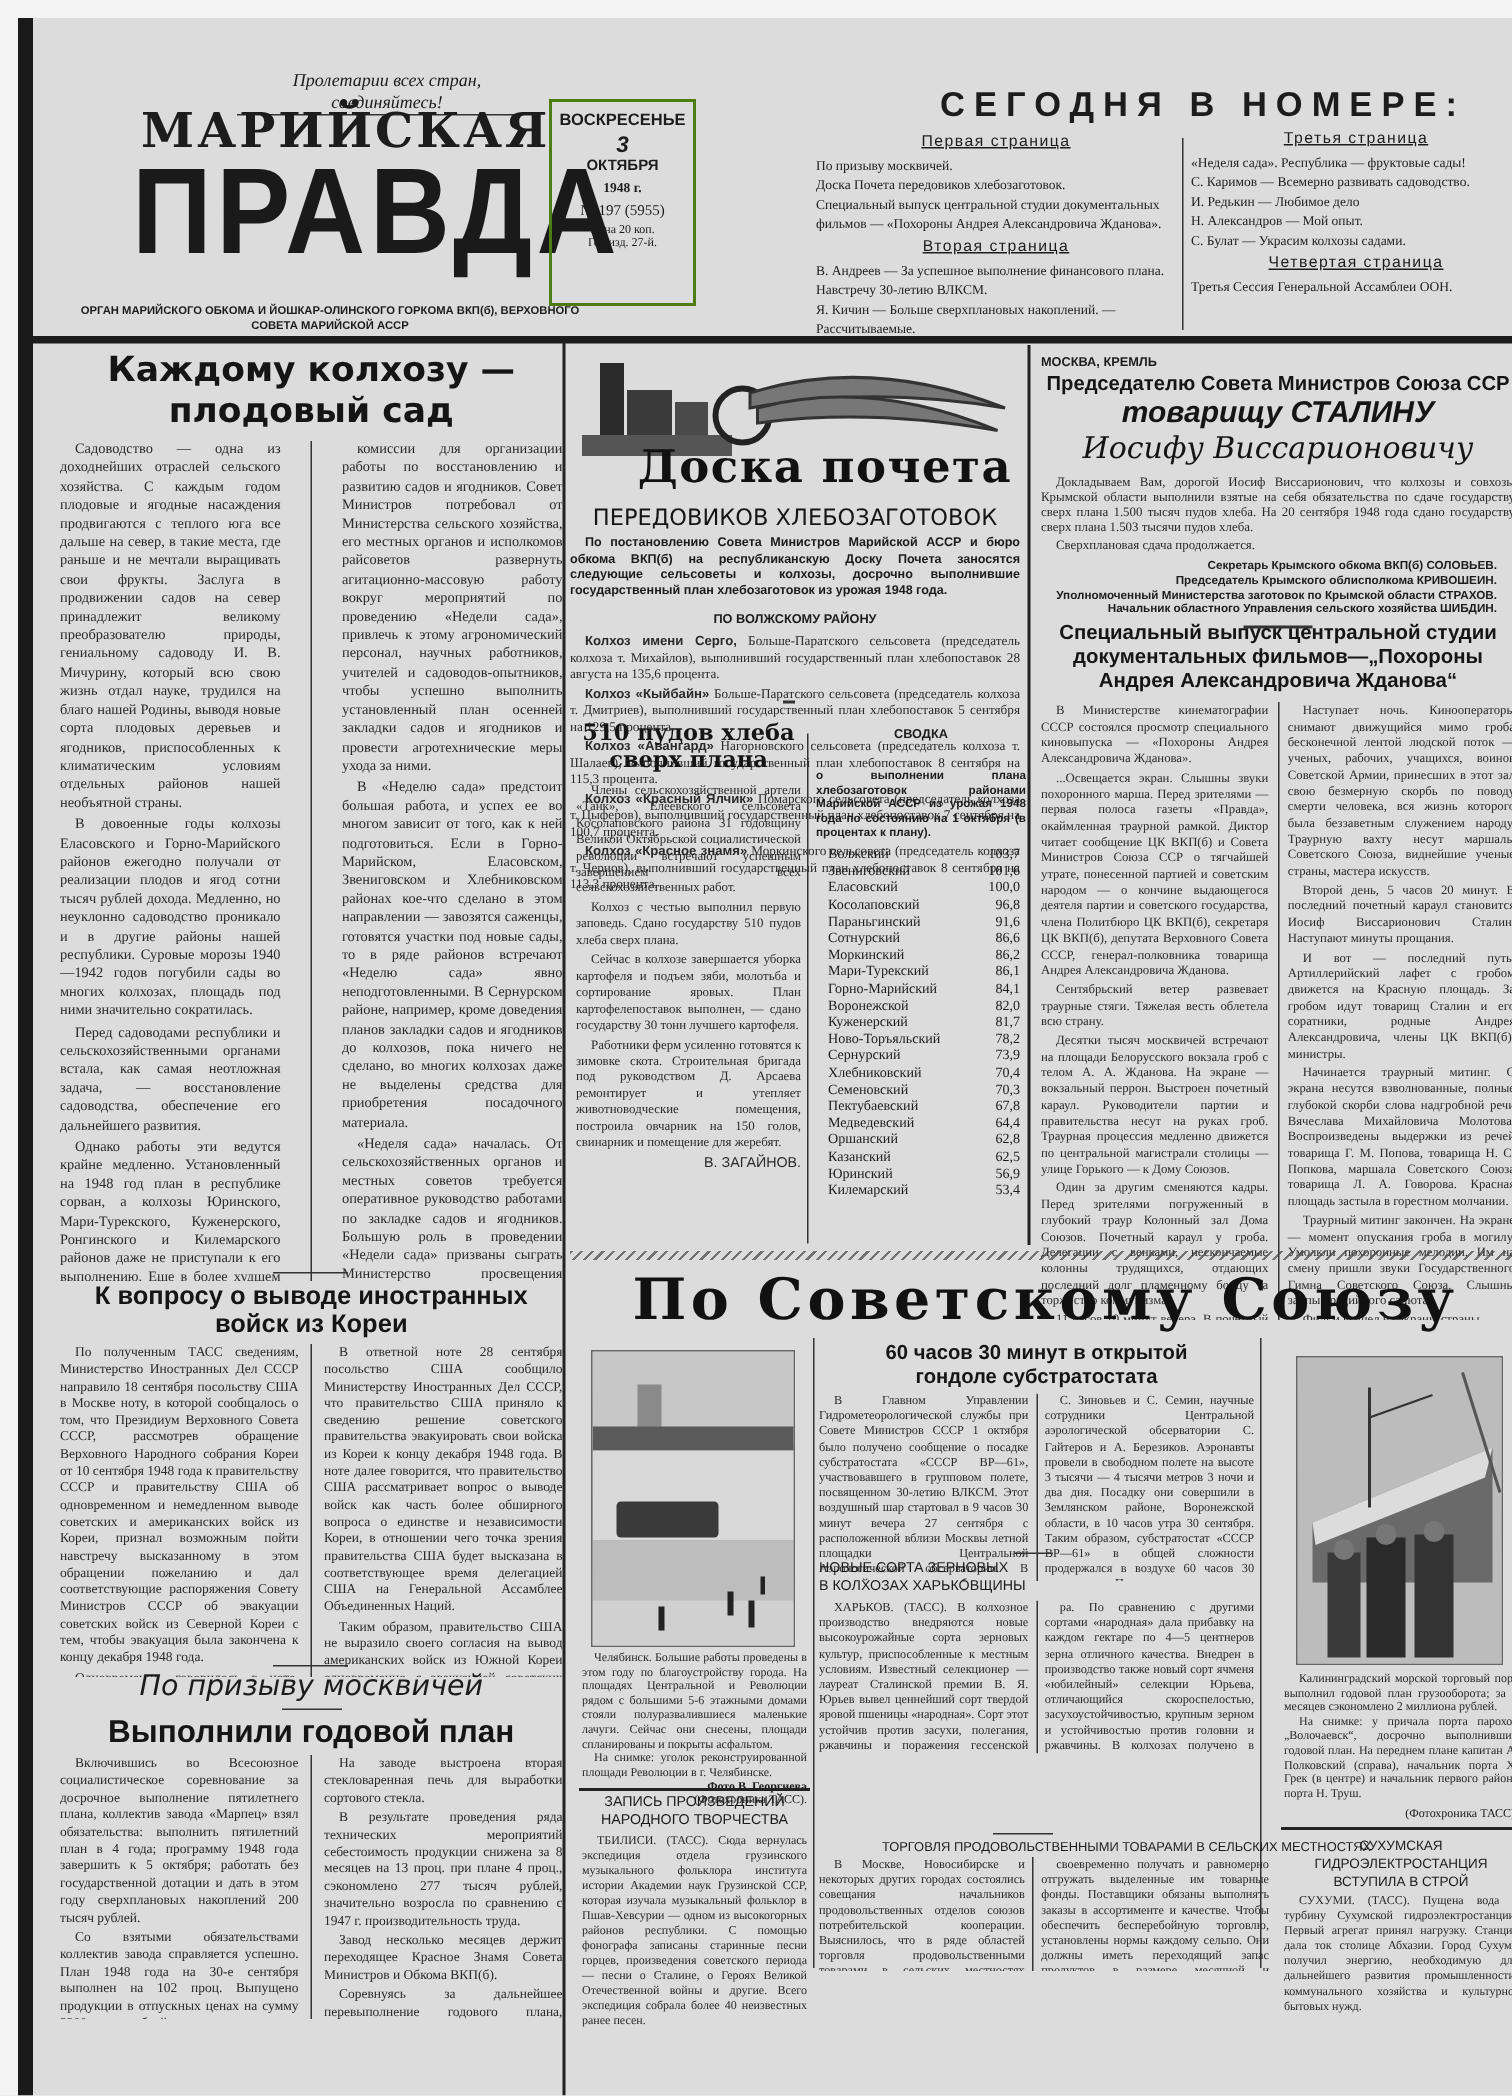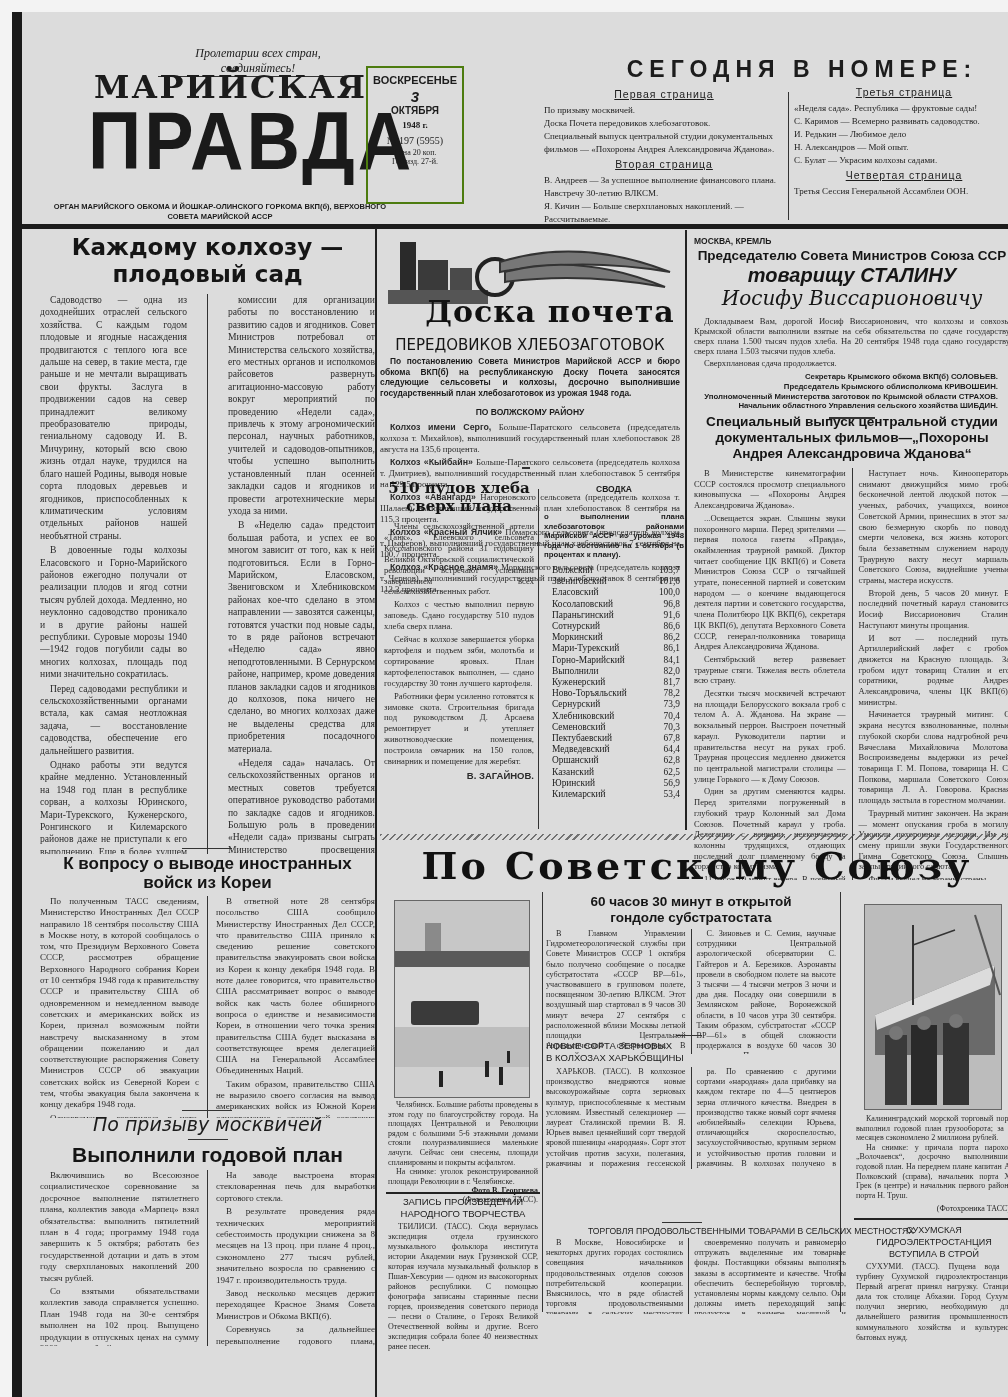--- a/index.html
+++ b/index.html
@@ -13,21 +13,21 @@
 .vrule{position:absolute;width:1px;background:#333}
 .hrule{position:absolute;height:2px;background:#222}
 .thick{height:5px;background:#1c1c1c}
 .head{font-family:"Liberation Sans","DejaVu Sans",sans-serif;font-weight:bold;text-align:center;color:#151515}
 .ital{font-style:italic}
 .wavy{position:absolute;height:6px;background:repeating-linear-gradient(135deg,#444 0 1.5px,transparent 1.5px 5px);opacity:.7}
 .photo{position:absolute;background:linear-gradient(#b9b9b9,#8a8a8a 55%,#c9c9c9);border:1px solid #666;overflow:hidden}
 .table-row{display:flex;justify-content:space-between;font-size:9.4px;line-height:11.2px}
 .toc-line{font-size:9px;line-height:13px;color:#222}
 .toc-head{font-family:"Liberation Sans",sans-serif;font-size:10.5px;text-align:center;letter-spacing:1px;text-decoration:underline;margin:2px 0 4px}
-.sig{font-family:"Liberation Sans",sans-serif;font-weight:bold;font-size:9.5px;text-align:right}
+.sig{font-family:"Liberation Sans",sans-serif;font-weight:normal;font-size:9.5px;text-align:right}
 </style>
 </head>
 <body>
 
 <div class="page">
 
   <div class="abs ital" style="left:136px;top:34px;width:200px;font-size:12px;border-bottom:1.5px solid #333;text-align:center">Пролетарии всех стран, соединяйтесь!</div>
   <div class="abs" style="left:72px;top:56px;width:270px;font-family:'DejaVu Serif',serif;font-size:32px;letter-spacing:2px;font-weight:bold;text-align:center">МАРИЙСКАЯ</div>
   <div class="abs" style="left:66px;top:86px;width:290px;font-family:'Liberation Sans',sans-serif;font-size:74px;font-weight:900;letter-spacing:3px;line-height:86px;text-align:center;transform:scaleY(1.1);color:#1a1a1a">ПРАВДА</div>
   <div class="abs sans" style="left:28px;top:190px;width:340px;font-size:7.5px;font-weight:bold;text-align:center;line-height:10px">ОРГАН МАРИЙСКОГО ОБКОМА И ЙОШКАР-ОЛИНСКОГО ГОРКОМА ВКП(б), ВЕРХОВНОГО СОВЕТА МАРИЙСКОЙ АССР</div>
@@ -209,21 +209,21 @@
         </div>
       <div class="table-row">
           <span>Мари-Турекский</span>
           <span>86,1</span>
         </div>
       <div class="table-row">
           <span>Горно-Марийский</span>
           <span>84,1</span>
         </div>
       <div class="table-row">
-          <span>Выполнили</span>
+          <span>Воронежской</span>
           <span>82,0</span>
         </div>
       <div class="table-row">
           <span>Куженерский</span>
           <span>81,7</span>
         </div>
       <div class="table-row">
           <span>Ново-Торъяльский</span>
           <span>78,2</span>
         </div>

